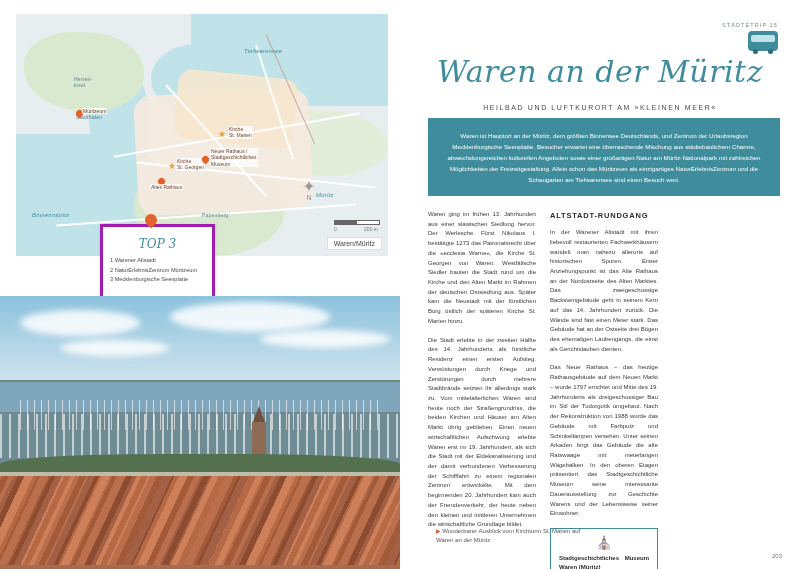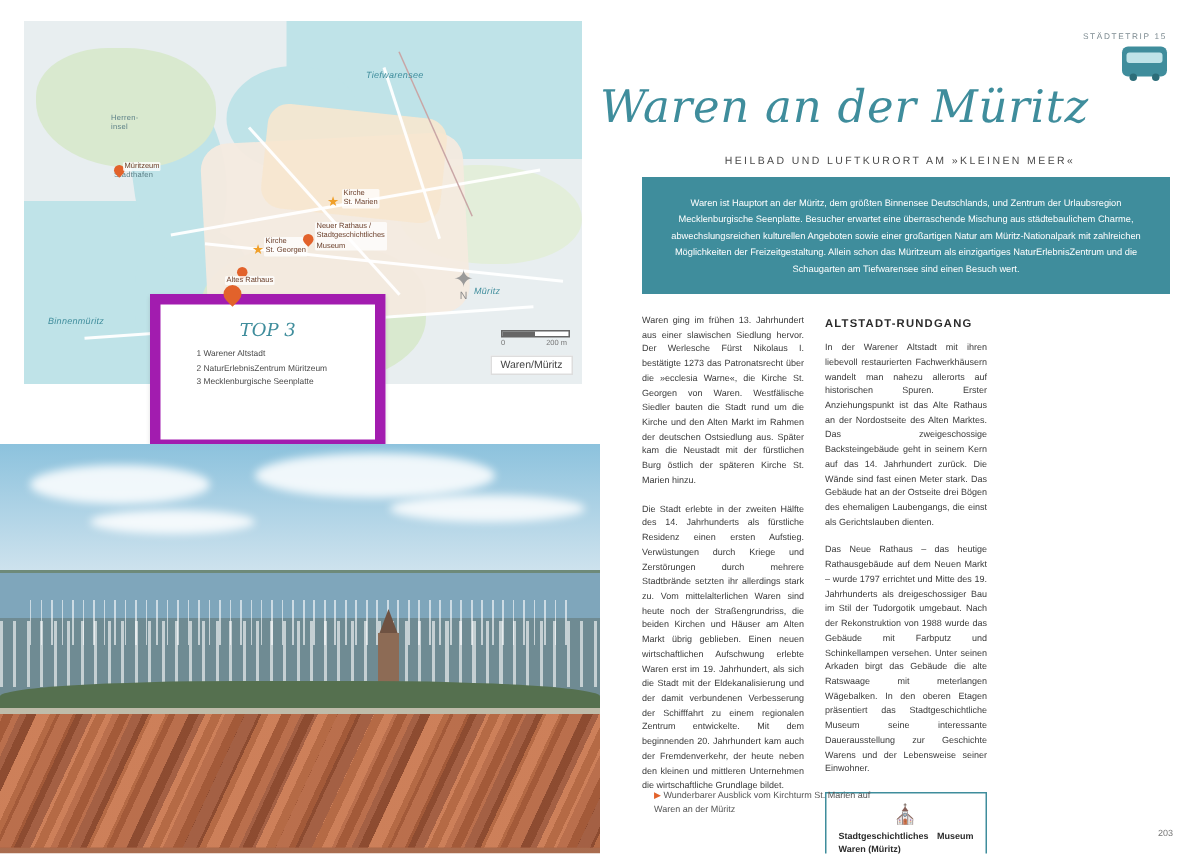--- a/index.html
+++ b/index.html
@@ -59,22 +59,22 @@
        font-size:7px;text-align:center;}
   .compass .rose{font-size:16px;line-height:14px;color:#9a9a9a;}
   .scalebar{position:absolute;right:8px;bottom:24px;font-size:5px;color:#777;text-align:center;}
   .scalebar .bar{width:44px;height:3px;background:linear-gradient(to right,#666 50%,#fff 50%);
        border:.5px solid #666;margin:1px 0;}
   .scalebar .ends{display:flex;justify-content:space-between;width:44px;}
   .map-caption{position:absolute;right:6px;bottom:6px;background:#fff;padding:2px 6px;
        font-size:7px;color:#444;border:.5px solid #ddd;}
 
   
-  .top3{position:absolute;left:100px;top:196px;width:95px;height:78px;background:#ffffff;
-        border:7px solid #a21caf;box-shadow:0 1px 3px rgba(0,0,0,.12);padding:6px 24px;}
+  .top3{position:absolute;left:100px;top:224px;width:95px;height:78px;background:#ffffff;
+        border:3px solid #a21caf;box-shadow:0 1px 3px rgba(0,0,0,.12);padding:6px 7px;}
   .top3 .t3-pin{position:absolute;left:42px;top:-13px;width:12px;height:16px;}
   .top3 .t3-pin:before{content:"";position:absolute;left:0;top:0;width:12px;height:12px;
         background:#e2622b;border-radius:50% 50% 50% 0;transform:rotate(-45deg);}
   .top3 h4{margin:4px 0 5px 0;font-size:12px;color:#3f8d9c;font-style:italic;
         font-family:"DejaVu Serif",serif;font-weight:normal;text-align:center;}
   .top3 ol{margin:0;padding:0;list-style:none;font-size:5.6px;color:#4a4a4a;line-height:1.7;}
   .top3 ol li{white-space:nowrap;}
 
   
   .photo{position:absolute;left:0;top:296px;width:400px;height:273px;overflow:hidden;
@@ -113,21 +113,21 @@
   
   .right{position:absolute;left:400px;top:0;width:400px;height:569px;background:#fff;}
   .kicker{position:absolute;right:22px;top:22px;text-align:right;}
   .kicker .label{font-size:5.5px;letter-spacing:1.1px;color:#7d8b91;}
   .bus{display:inline-block;margin-top:3px;width:30px;height:20px;background:#3f8d9c;
         border-radius:4px;position:relative;}
   .bus .win{position:absolute;left:3px;top:4px;width:24px;height:7px;background:#bfe3e8;border-radius:2px;}
   .bus .w1{position:absolute;left:5px;bottom:-3px;width:5px;height:5px;border-radius:50%;background:#2c6d79;}
   .bus .w2{position:absolute;right:5px;bottom:-3px;width:5px;height:5px;border-radius:50%;background:#2c6d79;}
 
-  .title{position:absolute;left:0;top:54px;width:400px;
+  .title{position:absolute;left:0;top:54px;width:400px;text-align:center;
         font-family:"DejaVu Serif",serif;font-style:italic;font-weight:normal;
         font-size:30px;color:#3f8d9c;letter-spacing:.5px;}
   .subtitle{position:absolute;left:0;top:104px;width:400px;text-align:center;
         font-size:7px;letter-spacing:1.6px;color:#4a4a4a;}
 
   .intro{position:absolute;left:28px;top:118px;width:352px;height:78px;background:#3f8d9c;
         color:#fff;font-size:6.2px;line-height:1.78;padding:12px 16px;box-sizing:border-box;
         text-align:center;}
 
   .cols{position:absolute;left:28px;top:210px;width:352px;}

